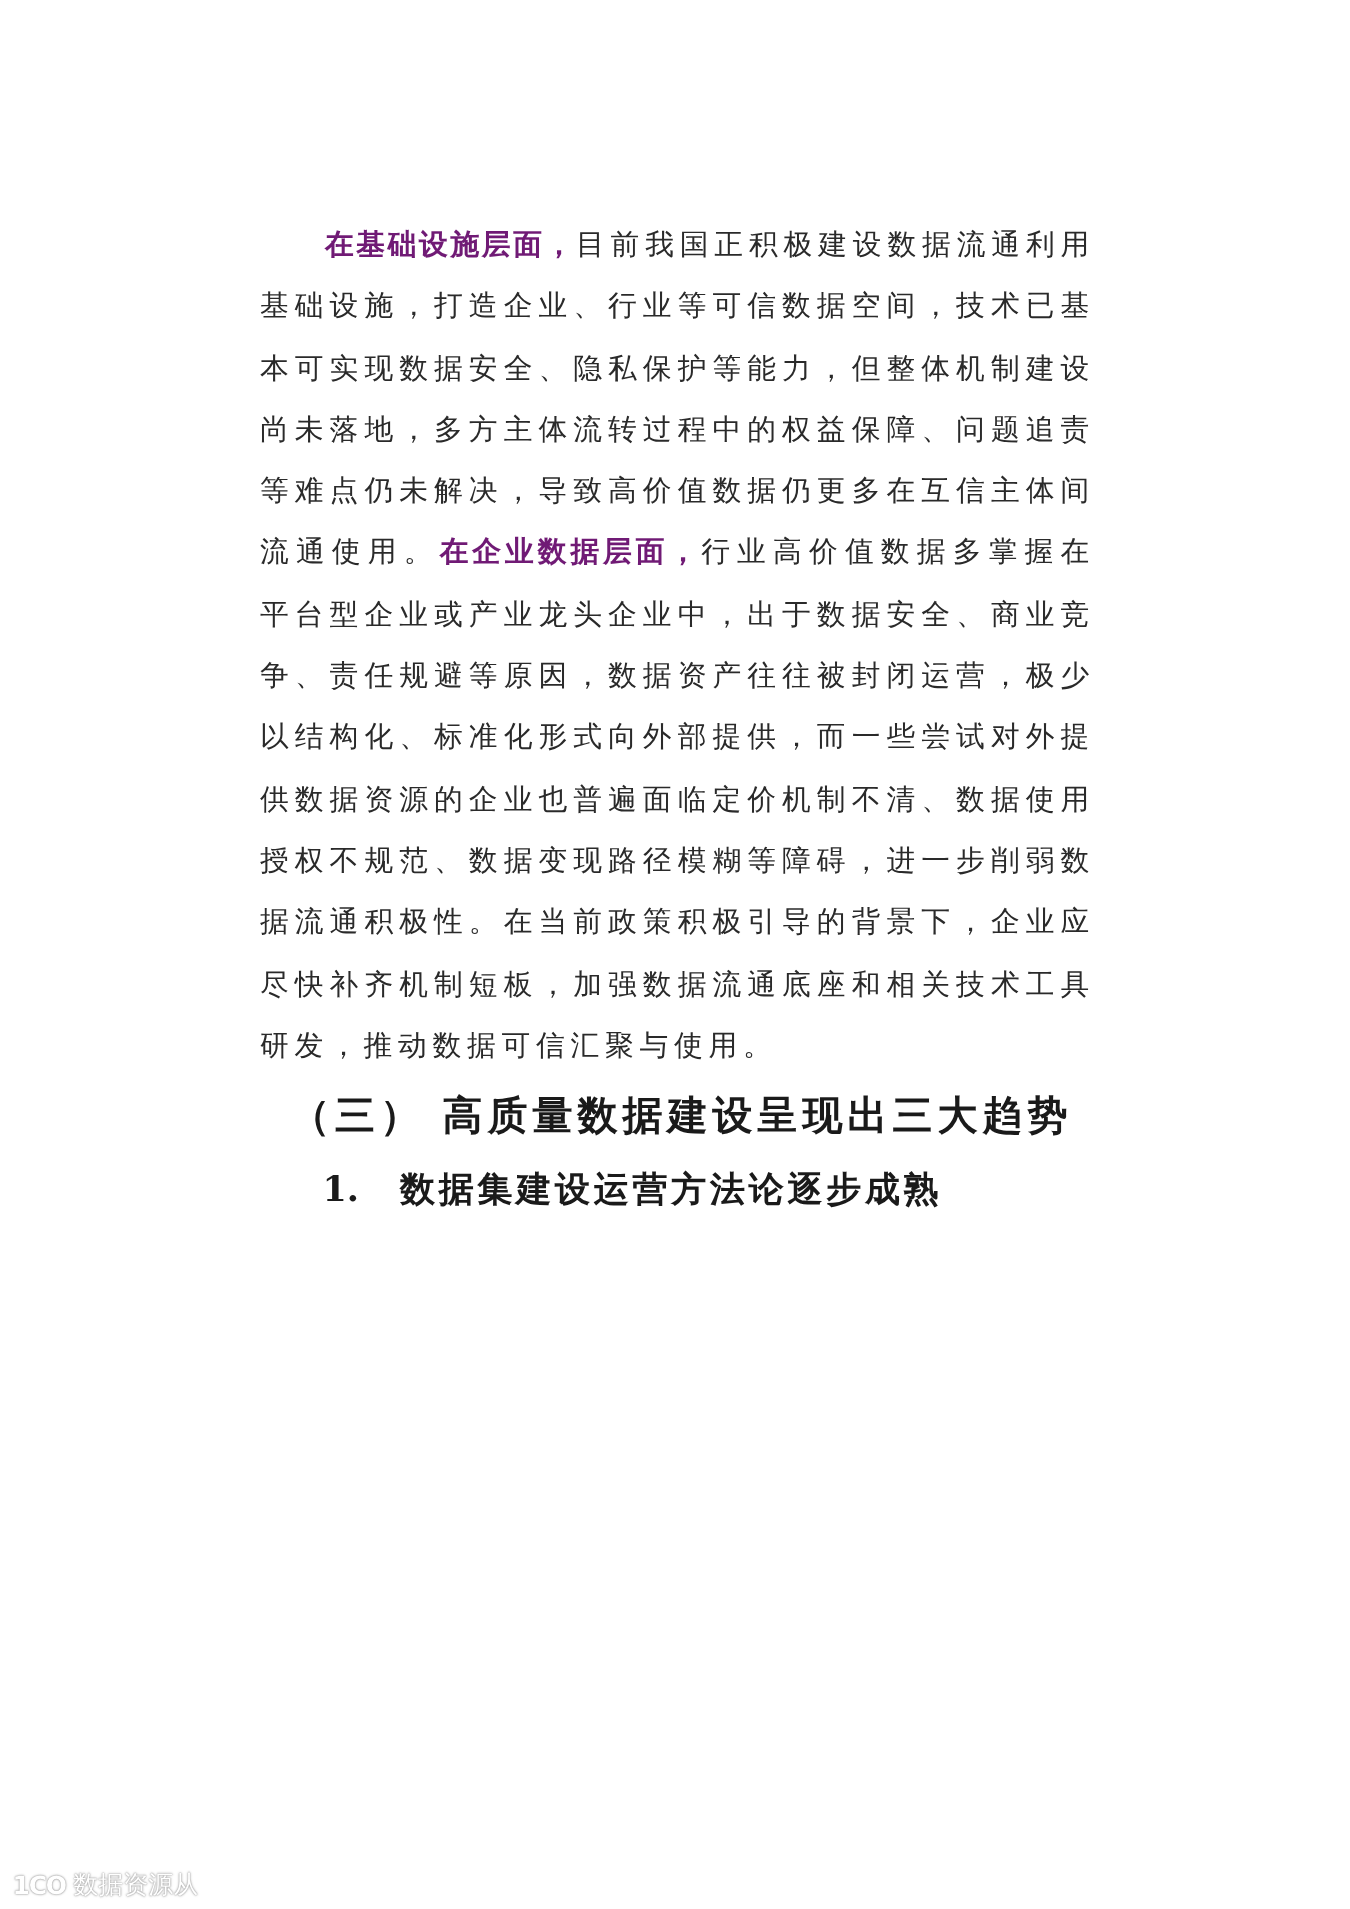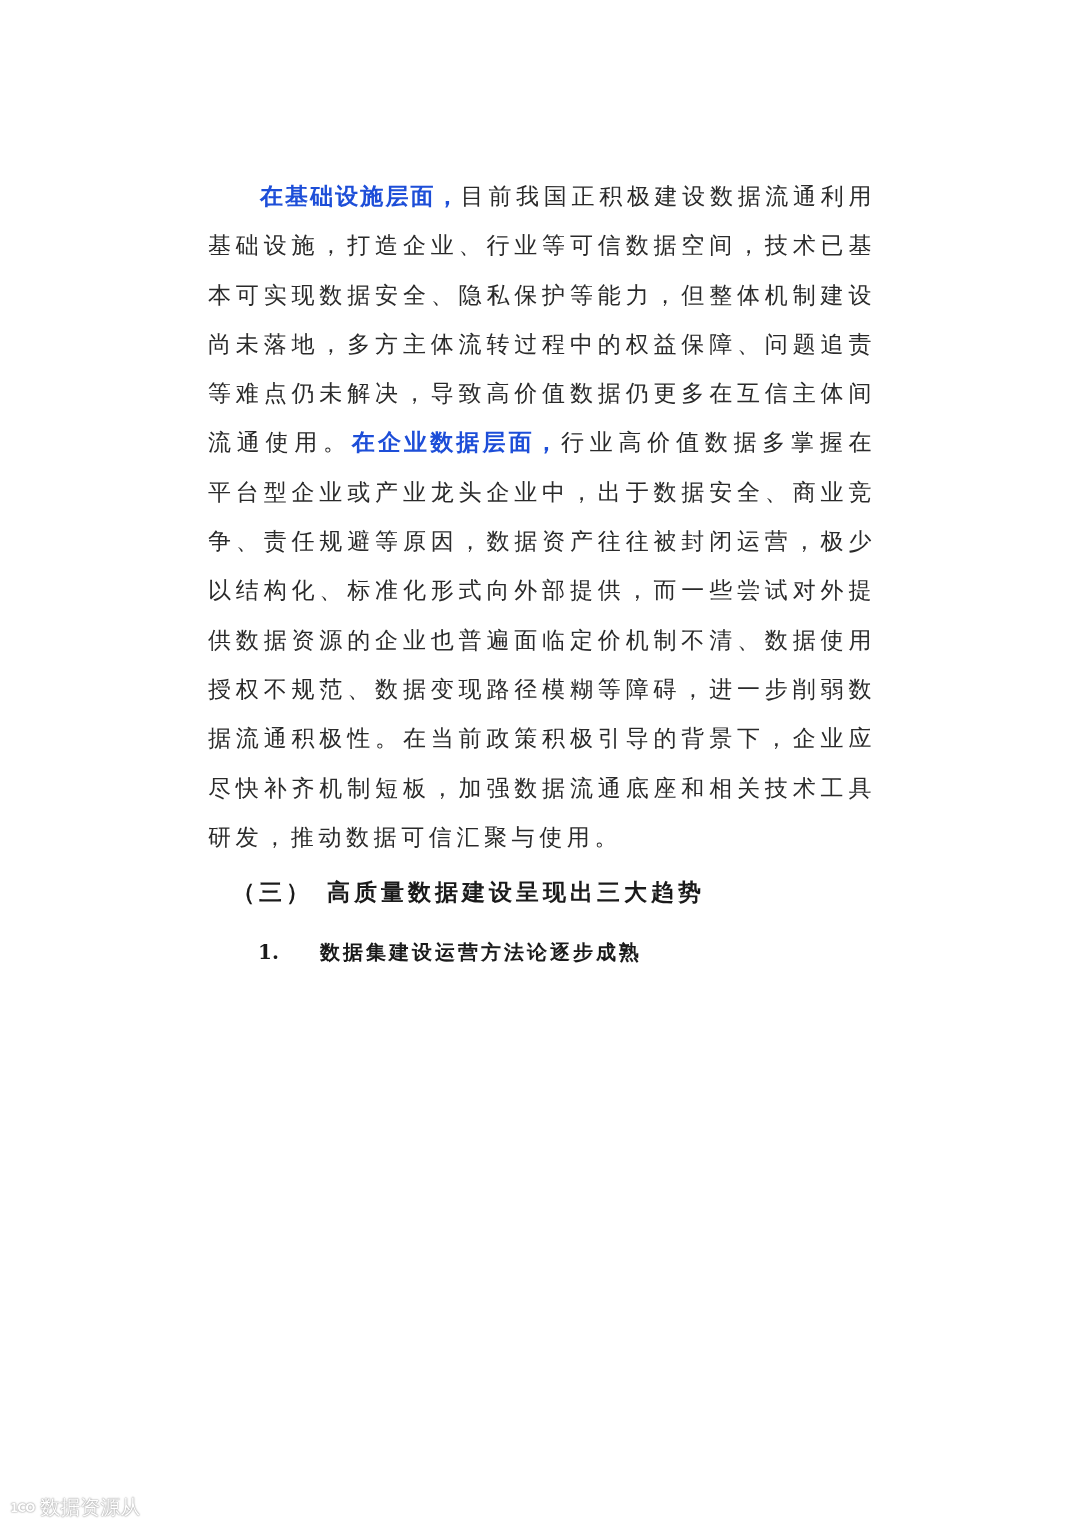--- a/index.html
+++ b/index.html
@@ -24,55 +24,55 @@
     .para {
       margin: 0;
       font-size: 23px;
       line-height: 49.3px;
       letter-spacing: 4.6px;
       text-align: justify;
       text-align-last: left;
       word-break: break-all;
     }
     .para.indent { text-indent: 52px; }
-    .bold { font-weight: bold; font-family: "DejaVu Sans", "Liberation Sans", sans-serif; letter-spacing: 2px; color: #1d4ed8; }
+    .bold { font-weight: bold; font-family: "DejaVu Sans", "Liberation Sans", sans-serif; letter-spacing: 2px; color: #701a75; }
     .heading {
       margin: 0;
       padding-left: 24px;
-      font-size: 23px;
+      font-size: 32px;
       line-height: 60px;
       font-weight: bold;
       letter-spacing: 4px;
       color: #1a1a1a;
     }
     .heading .num { margin-right: 14px; }
     .subheading {
       margin: 0;
       padding-left: 50px;
-      font-size: 20px;
+      font-size: 28px;
       line-height: 60px;
       letter-spacing: 3px;
       color: #1a1a1a;
     }
     .subheading .num { display: inline-block; width: 62px; letter-spacing: 0; }
     .watermark {
       position: absolute;
       left: 10px;
       top: 1494px;
       font-family: "DejaVu Sans", "Liberation Sans", sans-serif;
       font-size: 20px;
       color: #ffffff;
       text-shadow: 0 0 2px #8a8a8a, 0 0 1px #8a8a8a;
       display: flex;
       align-items: center;
       gap: 6px;
       opacity: 0.9;
     }
     .watermark .logo {
-      font-size: 12px;
+      font-size: 20px;
       font-weight: bold;
       letter-spacing: -1px;
     }
   </style>
 </head>
 <body>
 
 <div class="page">
   <p class="para indent"><span class="bold">在基础设施层面，</span><span>目前我国正积极建设数据流通利用基础设施，打造企业、行业等可信数据空间，技术已基本可实现数据安全、隐私保护等能力，但整体机制建设尚未落地，多方主体流转过程中的权益保障、问题追责等难点仍未解决，导致高价值数据仍更多在互信主体间流通使用。</span><span class="bold">在企业数据层面，</span><span>行业高价值数据多掌握在平台型企业或产业龙头企业中，出于数据安全、商业竞争、责任规避等原因，数据资产往往被封闭运营，极少以结构化、标准化形式向外部提供，而一些尝试对外提供数据资源的企业也普遍面临定价机制不清、数据使用授权不规范、数据变现路径模糊等障碍，进一步削弱数据流通积极性。在当前政策积极引导的背景下，企业应尽快补齐机制短板，加强数据流通底座和相关技术工具研发，推动数据可信汇聚与使用。</span></p>
 

